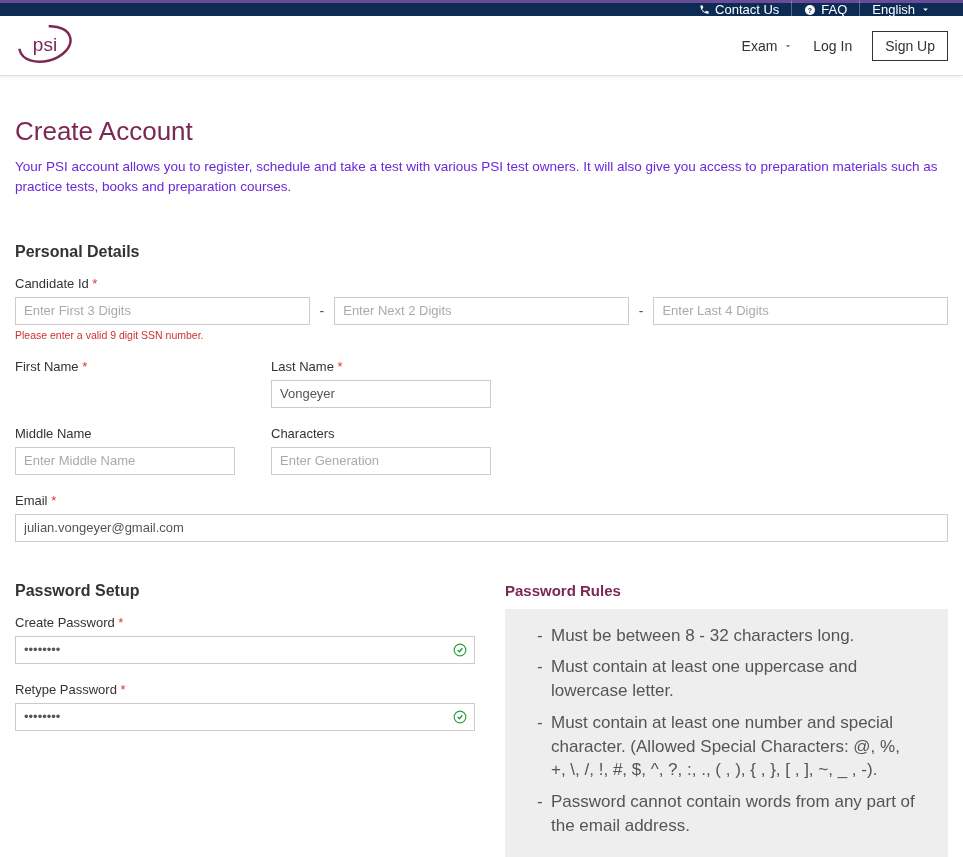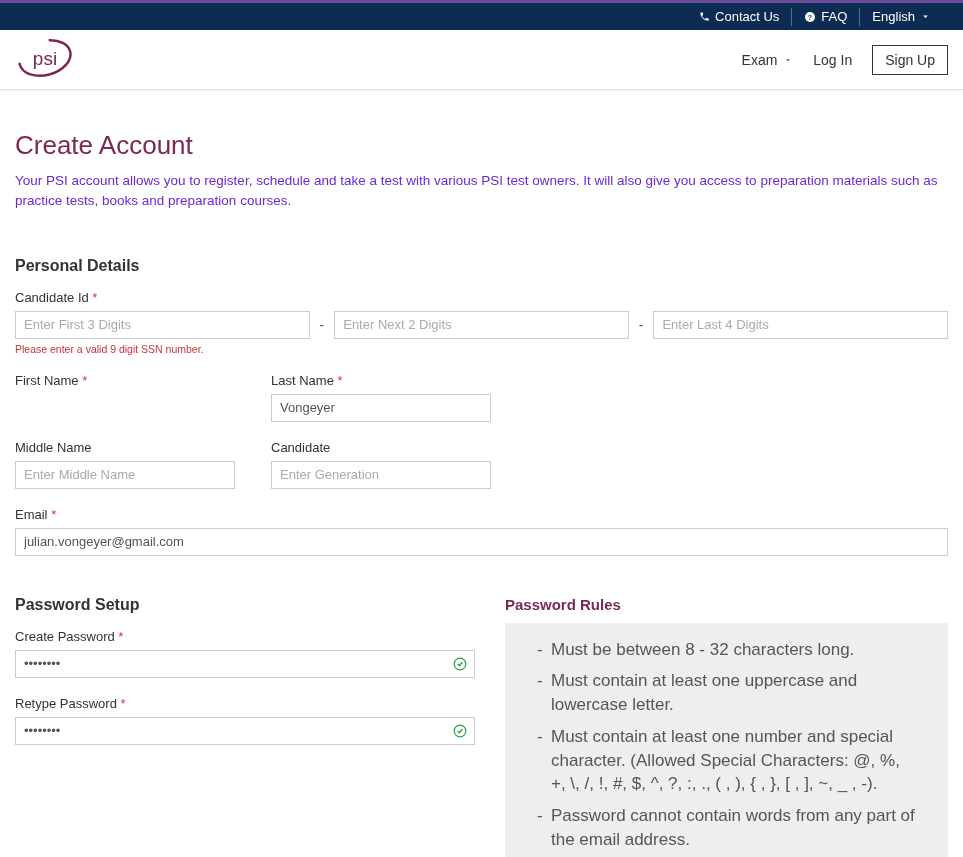--- a/index.html
+++ b/index.html
@@ -1,18 +1,18 @@
 <!DOCTYPE html>
 <html><head>
   <meta charset="utf-8">
   <style>
     * { box-sizing: border-box; margin: 0; padding: 0; }
     body { font-family: "Segoe UI", Arial, sans-serif; font-size: 14px; color: #333; background: #fff; }
     
-    .top-bar { background: #0d2c54; color: #fff; height: 30px; border-top: 3px solid #6b4c9a; display: flex; justify-content: flex-end; align-items: center; padding-right: 15px; font-size: 13px; }
+    .top-bar { background: #0d2c54; color: #fff; height: 16px; border-top: 3px solid #6b4c9a; display: flex; justify-content: flex-end; align-items: center; padding-right: 15px; font-size: 13px; }
     .top-bar-item { display: flex; align-items: center; padding: 0 12px; border-right: 1px solid rgba(255,255,255,0.3); height: 18px; cursor: pointer; }
     .top-bar-item:last-child { border-right: none; }
     .top-bar-item svg, .top-bar-item .icon-shape { margin-right: 5px; }
     
     .header { display: flex; align-items: center; justify-content: space-between; padding: 8px 15px; border-bottom: 1px solid #e0e0e0; box-shadow: 0 1px 3px rgba(0,0,0,0.08); }
     .logo { width: 60px; height: 40px; }
     .nav-right { display: flex; align-items: center; gap: 20px; font-size: 14px; }
     .nav-item { cursor: pointer; color: #333; }
     .signup-btn { border: 1px solid #333; padding: 6px 12px; cursor: pointer; }
     
@@ -137,21 +137,21 @@
       <input type="text" value="Vongeyer" style="">
     </div>
   </div>
 
   <div class="two-col">
     <div>
       <label class="field-label">Middle Name</label>
       <input type="text" placeholder="Enter Middle Name" style="">
     </div>
     <div>
-      <label class="field-label">Candidate</label>
+      <label class="field-label">Characters</label>
       <input type="text" placeholder="Enter Generation" style="">
     </div>
   </div>
 
   <div class="field-group">
     <label class="field-label">
       <span>Email</span> <span class="req">*</span>
     </label>
     <input type="text" class="email-field" value="julian.vongeyer@gmail.com" style="">
   </div>

